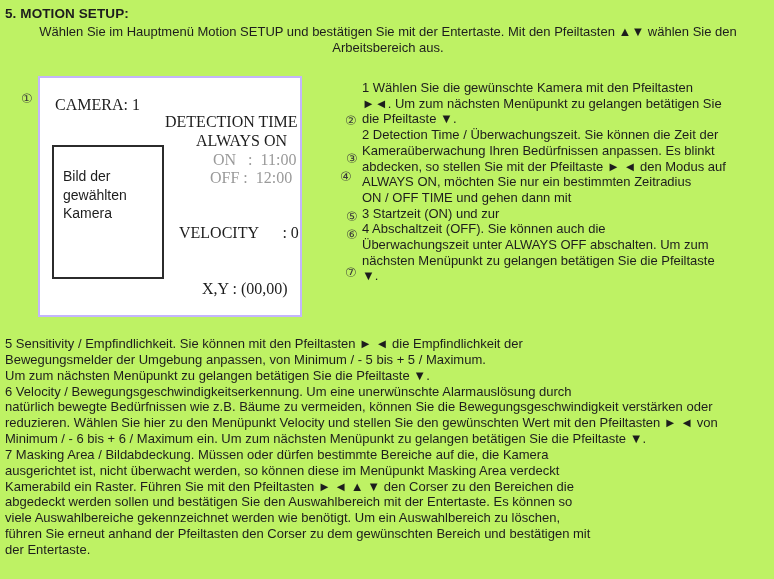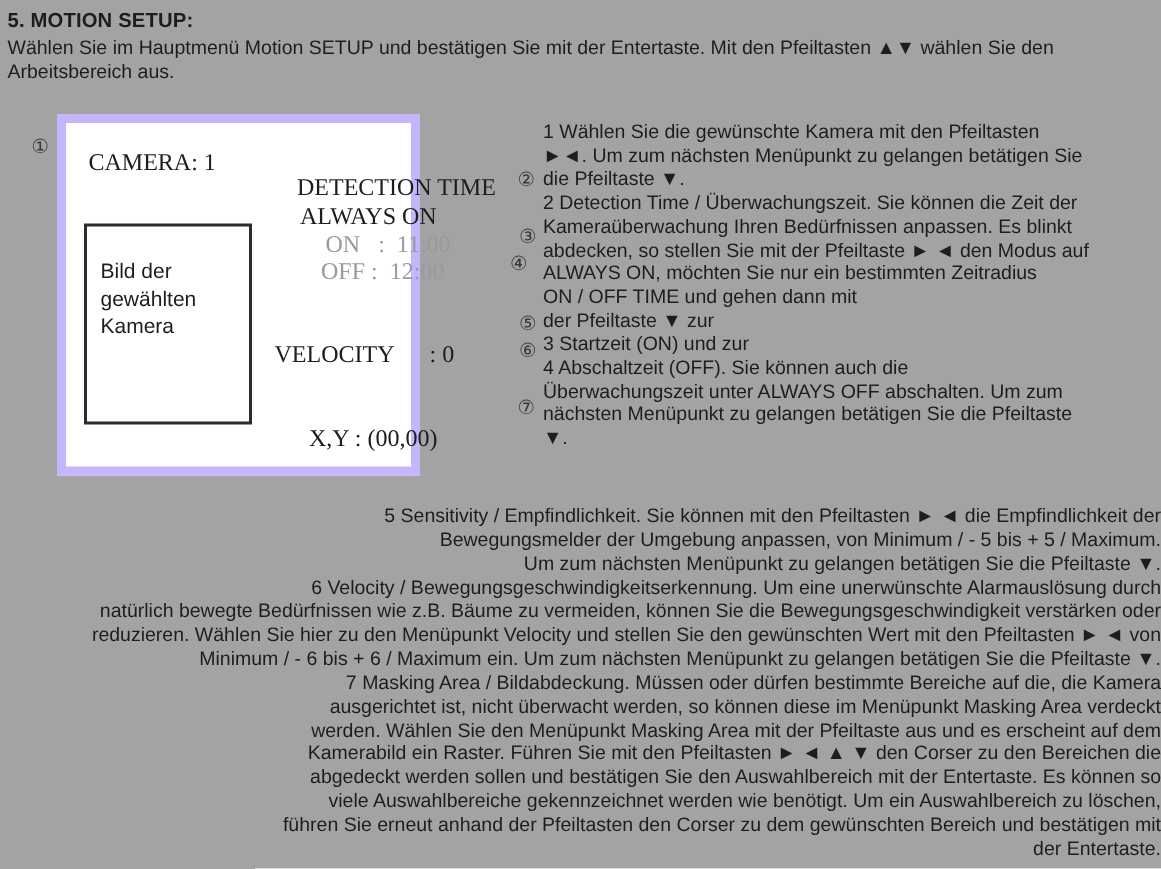--- a/index.html
+++ b/index.html
@@ -1,46 +1,47 @@
 <!DOCTYPE html>
 <html><head>
 <meta charset="utf-8">
 <style>
   html, body { margin: 0; padding: 0; background: #ffffff; }
   .page {
     position: relative;
     width: 774px;
     height: 579px;
-    background: #a3a3a3;
+    background: #bef264;
     color: #1d1d1d;
     font-family: "Liberation Sans", sans-serif;
     overflow: hidden;
   }
   .heading {
     position: absolute;
     left: 5px; top: 6px;
     font-size: 13.5px;
     font-weight: bold;
     letter-spacing: 0.1px;
   }
   .intro {
     position: absolute;
     left: 5px; top: 24px;
     width: 766px;
     font-size: 13px;
     line-height: 16px;
+    text-align: center;
   }
   .tline { white-space: nowrap; }
 
   
   .osd-box {
     position: absolute;
     left: 38px; top: 76px;
-    width: 242px; height: 241px;
-    border: 6px solid #c4b5fd;
+    width: 264px; height: 241px;
+    border: 2px solid #c4b5fd;
     box-sizing: border-box;
     background: #ffffff;
   }
   .serif { font-family: "Liberation Serif", serif; }
   .camera-label {
     position: absolute;
     left: 15px; top: 18px;
     font-size: 16px;
     white-space: pre;
   }
@@ -57,21 +58,21 @@
     font-size: 14px;
     line-height: 18.5px;
     font-family: "Liberation Sans", sans-serif;
   }
   .osd-line {
     position: absolute;
     font-size: 16px;
     white-space: pre;
     font-family: "Liberation Serif", serif;
   }
-  #l-det  { left: 154px; top: 35px; }
+  #l-det  { left: 125px; top: 35px; }
   #l-alw  { left: 156px; top: 54px; }
   #l-on   { left: 173px; top: 73px; }
   #l-off  { left: 170px; top: 91px; }
   #l-sen  { left: 139px; top: 128px; }
   #l-vel  { left: 139px; top: 146px; }
   #l-msk  { left: 147px; top: 183px; }
   #l-xy   { left: 162px; top: 202px; }
 
   .callout {
     position: absolute;
@@ -93,21 +94,20 @@
     width: 412px;
     font-size: 13px;
     line-height: 15.7px;
   }
   .notes {
     position: absolute;
     left: 5px; top: 336px;
     width: 769px;
     font-size: 13px;
     line-height: 15.85px;
-    text-align: right;
   }
 </style>
 </head>
 <body>
 
 <div class="page">
 
   <div class="heading">5. MOTION SETUP:</div>
 
   <div class="intro">
@@ -142,39 +142,37 @@
 
   <div class="right-col">
       <div class="tline">1 Wählen Sie die gewünschte Kamera mit den Pfeiltasten</div>
       <div class="tline">►◄. Um zum nächsten Menüpunkt zu gelangen betätigen Sie</div>
       <div class="tline">die Pfeiltaste ▼.</div>
       <div class="tline">2 Detection Time / Überwachungszeit. Sie können die Zeit der</div>
       <div class="tline">Kameraüberwachung Ihren Bedürfnissen anpassen. Es blinkt</div>
       <div class="tline">abdecken, so stellen Sie mit der Pfeiltaste ► ◄ den Modus auf</div>
       <div class="tline">ALWAYS ON, möchten Sie nur ein bestimmten Zeitradius</div>
       <div class="tline">ON / OFF TIME und gehen dann mit</div>
-      <div class="tline">der Pfeiltaste ▼ zur</div>
       <div class="tline">3 Startzeit (ON) und zur</div>
       <div class="tline">4 Abschaltzeit (OFF). Sie können auch die</div>
       <div class="tline">Überwachungszeit unter ALWAYS OFF abschalten. Um zum</div>
       <div class="tline">nächsten Menüpunkt zu gelangen betätigen Sie die Pfeiltaste</div>
       <div class="tline">▼.</div>
     </div>
 
   <div class="notes">
       <div class="tline">5 Sensitivity / Empfindlichkeit. Sie können mit den Pfeiltasten ► ◄ die Empfindlichkeit der</div>
       <div class="tline">Bewegungsmelder der Umgebung anpassen, von Minimum / - 5 bis + 5 / Maximum.</div>
       <div class="tline">Um zum nächsten Menüpunkt zu gelangen betätigen Sie die Pfeiltaste ▼.</div>
       <div class="tline">6 Velocity / Bewegungsgeschwindigkeitserkennung. Um eine unerwünschte Alarmauslösung durch</div>
       <div class="tline">natürlich bewegte Bedürfnissen wie z.B. Bäume zu vermeiden, können Sie die Bewegungsgeschwindigkeit verstärken oder</div>
       <div class="tline">reduzieren. Wählen Sie hier zu den Menüpunkt Velocity und stellen Sie den gewünschten Wert mit den Pfeiltasten ► ◄ von</div>
       <div class="tline">Minimum / - 6 bis + 6 / Maximum ein. Um zum nächsten Menüpunkt zu gelangen betätigen Sie die Pfeiltaste ▼.</div>
       <div class="tline">7 Masking Area / Bildabdeckung. Müssen oder dürfen bestimmte Bereiche auf die, die Kamera</div>
       <div class="tline">ausgerichtet ist, nicht überwacht werden, so können diese im Menüpunkt Masking Area verdeckt</div>
-      <div class="tline">werden. Wählen Sie den Menüpunkt Masking Area mit der Pfeiltaste aus und es erscheint auf dem</div>
       <div class="tline">Kamerabild ein Raster. Führen Sie mit den Pfeiltasten ► ◄ ▲ ▼ den Corser zu den Bereichen die</div>
       <div class="tline">abgedeckt werden sollen und bestätigen Sie den Auswahlbereich mit der Entertaste. Es können so</div>
       <div class="tline">viele Auswahlbereiche gekennzeichnet werden wie benötigt. Um ein Auswahlbereich zu löschen,</div>
       <div class="tline">führen Sie erneut anhand der Pfeiltasten den Corser zu dem gewünschten Bereich und bestätigen mit</div>
       <div class="tline">der Entertaste.</div>
     </div>
 
 </div>
 
 </body></html>

